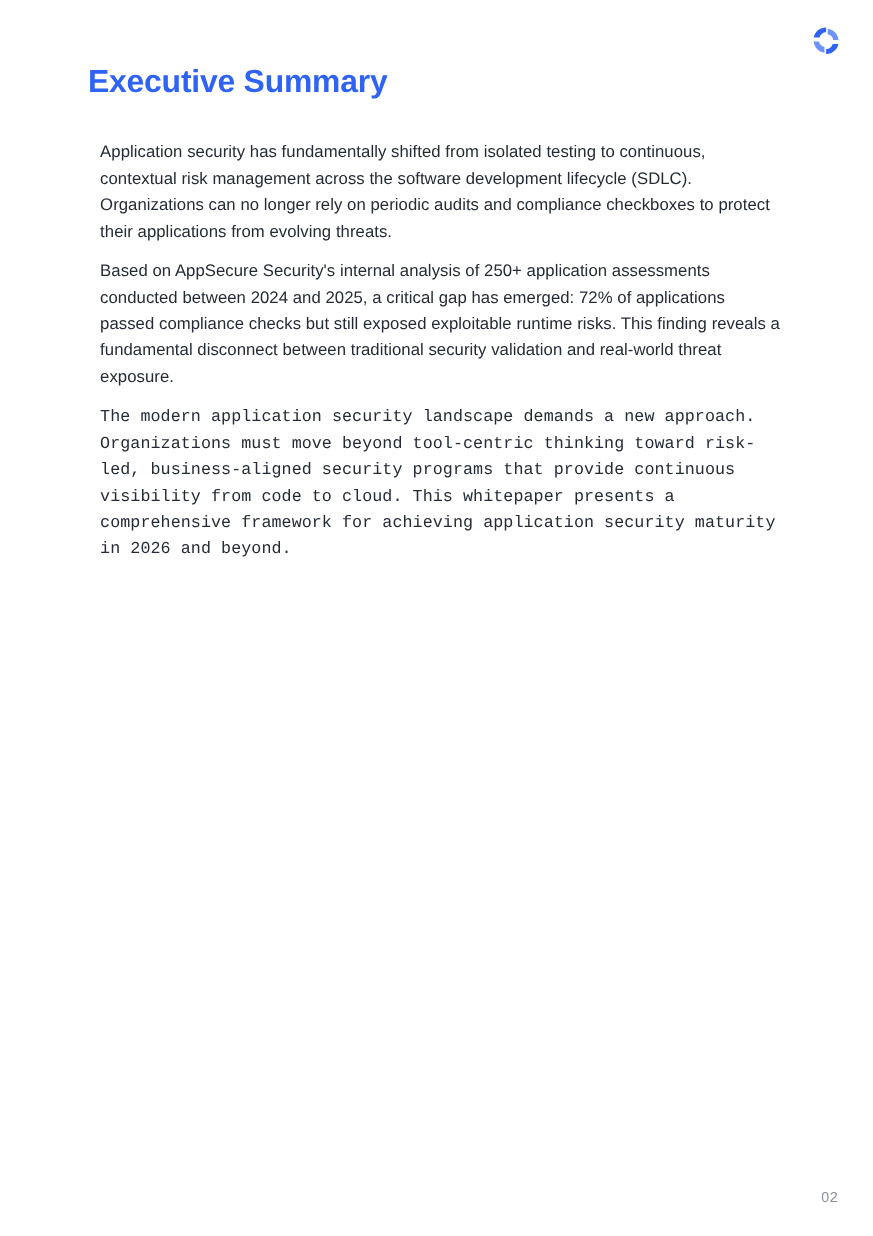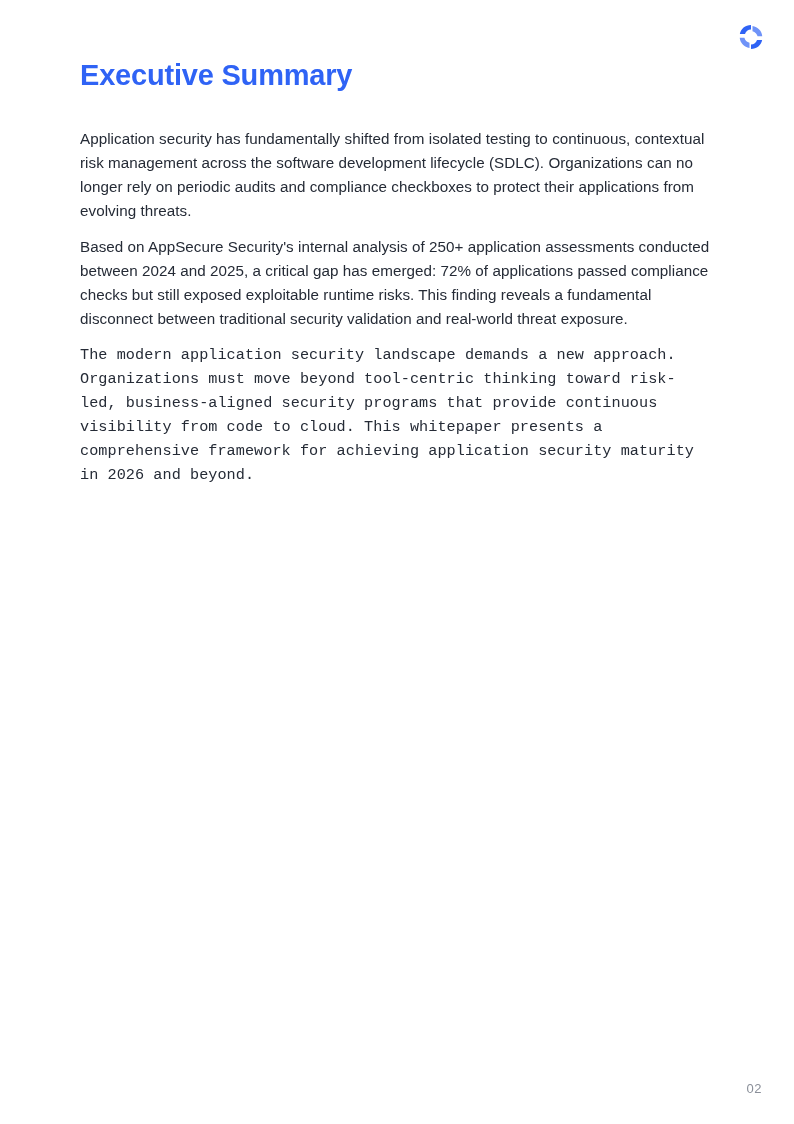--- a/index.html
+++ b/index.html
@@ -40,21 +40,21 @@
     font-weight: bold;
     color: #2f63f5;
     letter-spacing: -0.2px;
     margin: 0 0 34px 0;
     line-height: 1.2;
   }
   .para {
     font-size: 15.2px;
     line-height: 24px;
     color: #252b36;
-    margin: 0 0 12px 0;
+    margin: 0 0 12px 11px;
     letter-spacing: 0.05px;
   }
   .para:last-child {
     margin-bottom: 0;
     font-family: Liberation Mono, monospace;
   }
   .page-number {
     position: absolute;
     right: 32px;
     bottom: 28px;

